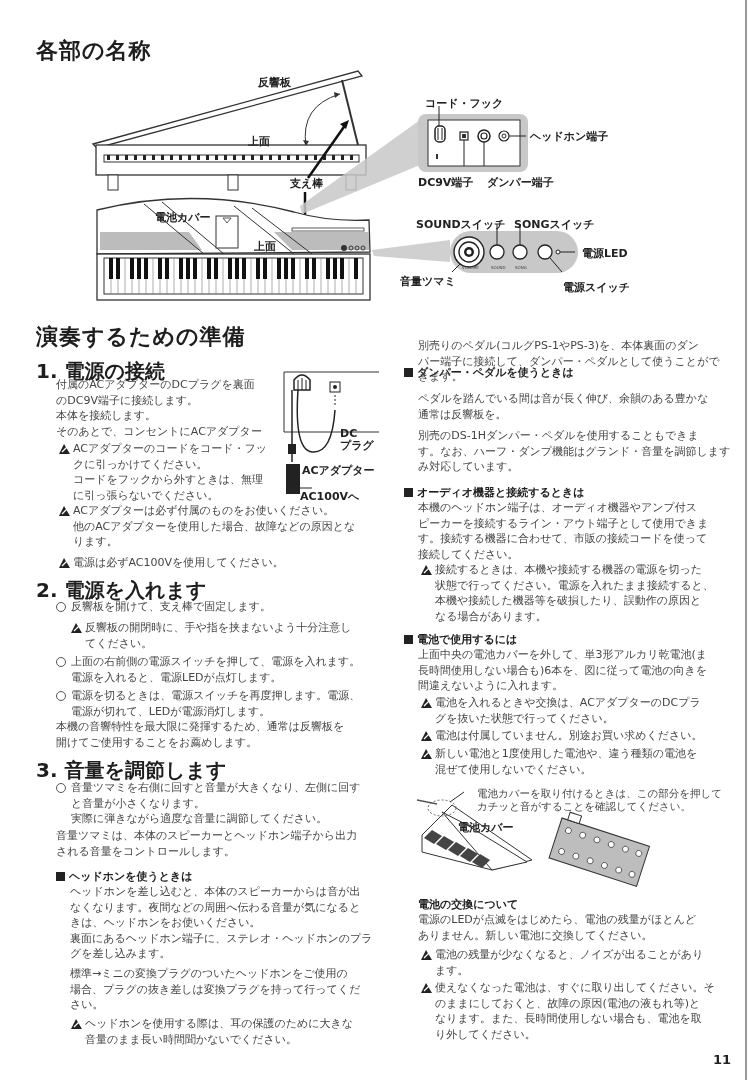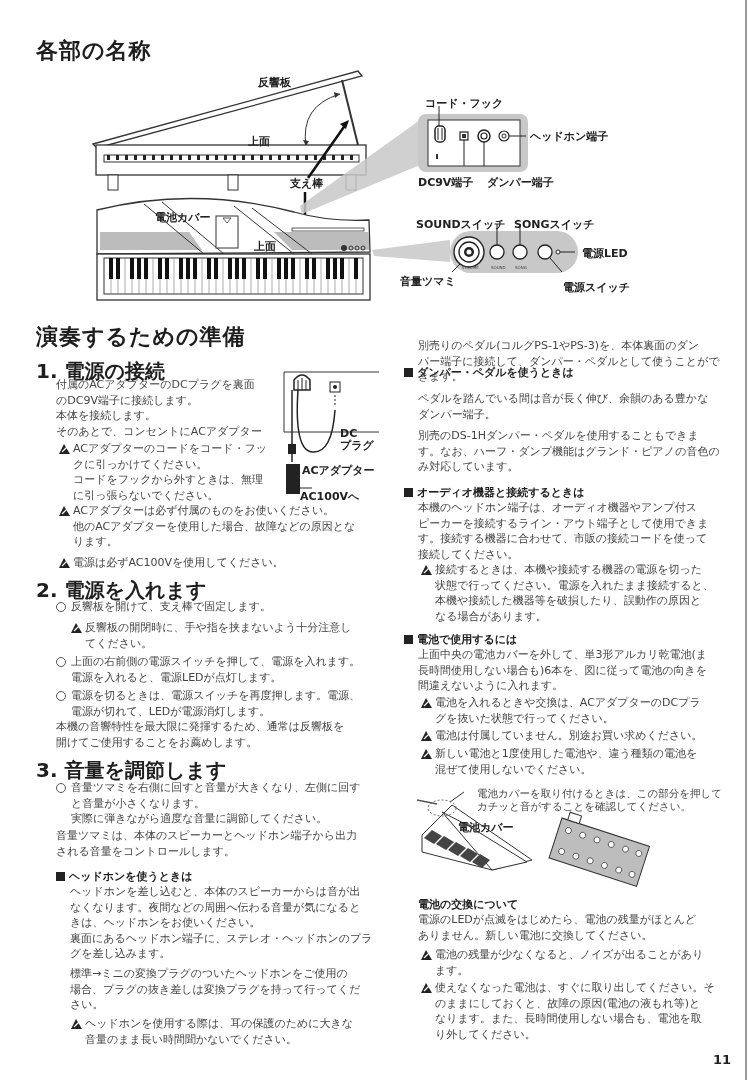--- a/index.html
+++ b/index.html
@@ -362,25 +362,25 @@
   </div>
 
   <div class="h3" style="left:404px;top:323px;margin-top:42px;"><span class="sq"></span><span>ダンパー・ペダルを使うときは</span></div>
   <div class="p" style="left:418px;top:338px;width:325px;">
     <div>別売りのペダル(コルグPS-1やPS-3)を、本体裏面のダン</div>
       <div>パー端子に接続して、ダンパー・ペダルとして使うことがで</div>
       <div>きます。</div>
   </div>
   <div class="p" style="left:418px;top:391px;width:325px;">
     <div>ペダルを踏んでいる間は音が長く伸び、余韻のある豊かな</div>
-      <div>ダンパー端子。</div>
+      <div>通常は反響板を。</div>
   </div>
   <div class="p" style="left:418px;top:428px;width:325px;">
     <div>別売のDS-1Hダンパー・ペダルを使用することもできま</div>
-      <div>す。なお、ハーフ・ダンプ機能はグランド・ピアノの音色の</div>
+      <div>す。なお、ハーフ・ダンプ機能はグランド・音量を調節します</div>
       <div>み対応しています。</div>
   </div>
 
   <div class="h3" style="left:404px;top:485px;"><span class="sq"></span><span>オーディオ機器と接続するときは</span></div>
   <div class="p" style="left:418px;top:500px;width:325px;">
     <div>本機のヘッドホン端子は、オーディオ機器やアンプ付ス</div>
       <div>ピーカーを接続するライン・アウト端子として使用できま</div>
     <div>す。接続する機器に合わせて、市販の接続コードを使って</div>
       <div>接続してください。</div>
   </div>

